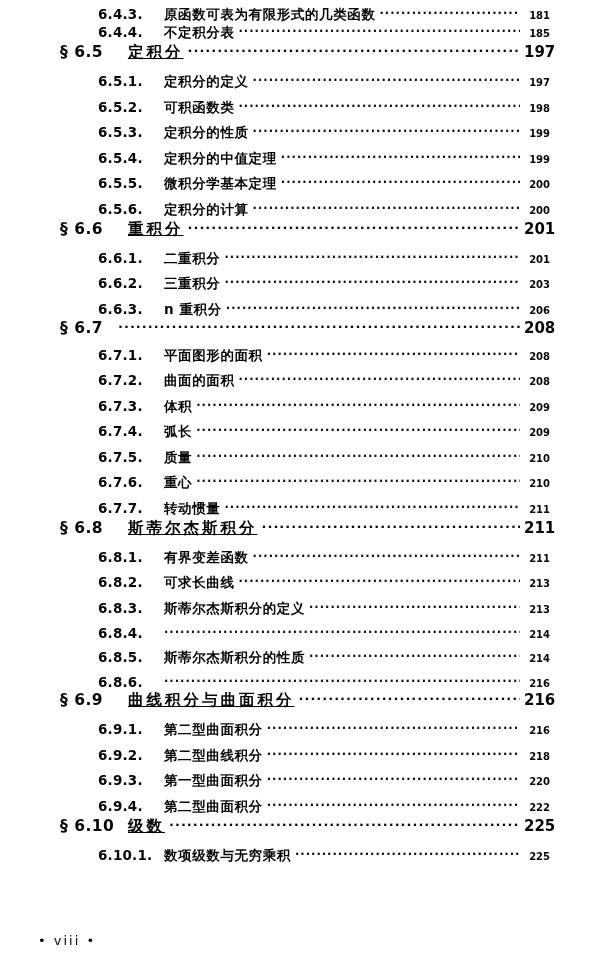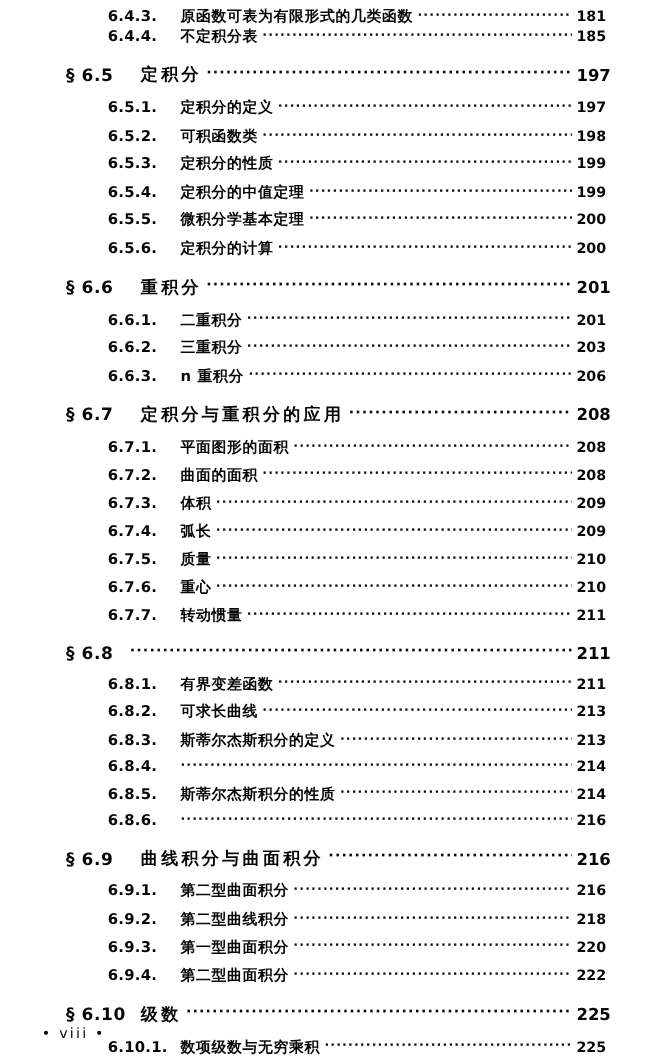--- a/index.html
+++ b/index.html
@@ -60,53 +60,52 @@
   .entry .page-no {
     white-space: nowrap;
     font-weight: bold;
     text-align: right;
     min-width: 26px;
   }
 
   
   .lvl1 {
     font-size: 15.5px;
-    margin-top: 16px;
     margin-bottom: 10px;
     padding-left: 0px;
-    align-items: center;
   }
   .lvl1 .num {
     min-width: 54px;
     letter-spacing: 0.5px;
   }
   .lvl1 .title {
     letter-spacing: 3px;
     padding-left: 14px;
+    text-decoration: underline;
   }
   .lvl1 .dots { font-size: 13px; }
   .lvl1 .page-no { font-size: 15px; }
 
   
   .lvl2 {
     font-size: 13.5px;
     margin-top: 7.5px;
     padding-left: 38px;
   }
   .lvl2 .num {
     min-width: 62px;
     font-weight: bold;
     letter-spacing: 0.2px;
   }
   .lvl2 .title {
     letter-spacing: 0.6px;
     padding-left: 4px;
   }
   .lvl2 .dots { font-size: 11.5px; }
-  .lvl2 .page-no { font-size: 13px; }
+  .lvl2 .page-no { font-size: 10px; }
 
   
   .top-first { margin-top: 0; }
 
   .folio {
     position: absolute;
     left: 38px;
     bottom: 16px;
     font-size: 13px;
     font-weight: normal;
@@ -191,21 +190,20 @@
         <span class="page-no">203</span>
       </div>
       <div class="entry lvl2">
         <span class="num">6.6.3.</span>
         <span class="title">n 重积分</span>
         <span class="dots">·······································································································</span>
         <span class="page-no">206</span>
       </div>
       <div class="entry lvl1">
         <span class="num">§ 6.7</span>
-        <span class="title">定积分与重积分的应用</span>
         <span class="dots">·······································································································</span>
         <span class="page-no">208</span>
       </div>
       <div class="entry lvl2">
         <span class="num">6.7.1.</span>
         <span class="title">平面图形的面积</span>
         <span class="dots">·······································································································</span>
         <span class="page-no">208</span>
       </div>
       <div class="entry lvl2">
@@ -239,20 +237,21 @@
         <span class="page-no">210</span>
       </div>
       <div class="entry lvl2">
         <span class="num">6.7.7.</span>
         <span class="title">转动惯量</span>
         <span class="dots">·······································································································</span>
         <span class="page-no">211</span>
       </div>
       <div class="entry lvl1">
         <span class="num">§ 6.8</span>
+        <span class="title">斯蒂尔杰斯积分</span>
         <span class="dots">·······································································································</span>
         <span class="page-no">211</span>
       </div>
       <div class="entry lvl2">
         <span class="num">6.8.1.</span>
         <span class="title">有界变差函数</span>
         <span class="dots">·······································································································</span>
         <span class="page-no">211</span>
       </div>
       <div class="entry lvl2">

